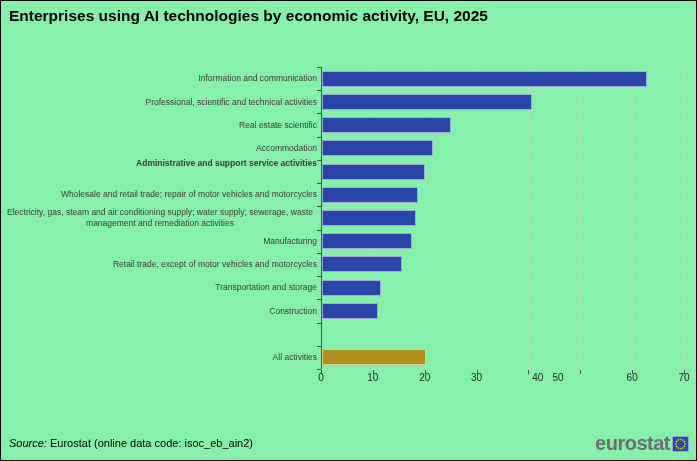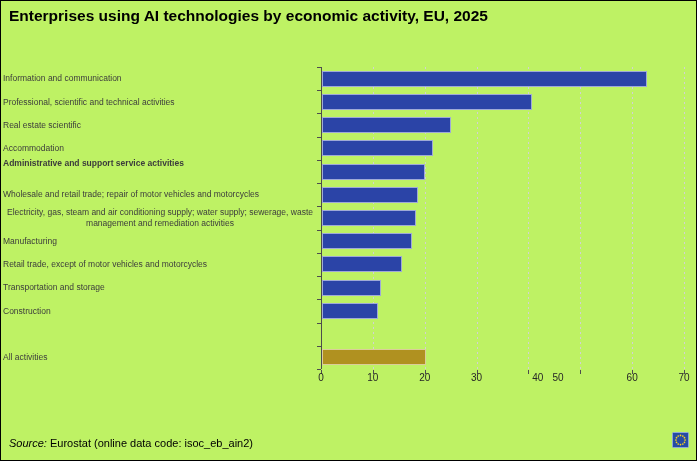--- a/index.html
+++ b/index.html
@@ -1,35 +1,35 @@
 <!DOCTYPE html>
 <html><head>
 <meta charset="utf-8">
 <style>
   html,body{margin:0;padding:0;background:#fff;}
   #frame{
     position:relative;width:695px;height:459px;border:1px solid #000;
-    background:#bef264;font-family:"Liberation Sans",sans-serif;overflow:hidden;
+    background:#86efac;font-family:"Liberation Sans",sans-serif;overflow:hidden;
   }
   .title{position:absolute;left:8px;top:6px;font-size:15.5px;font-weight:bold;color:#000;}
   .subtitle{position:absolute;left:8px;top:26px;font-size:13px;color:#000;}
   #plot{
     position:absolute;left:320px;top:66px;width:363px;height:302px;
     border-left:1px solid #4d4d4d;
   }
   .gridline{position:absolute;top:0;width:1px;height:302px;
     background:repeating-linear-gradient(to bottom,#d2d2d2 0 2px,transparent 2px 5px);}
   .axis-tick-left{position:absolute;left:-5px;width:4px;height:1px;background:#4d4d4d;}
   .axis-tick-bottom{position:absolute;bottom:-5px;width:1px;height:4px;background:#4d4d4d;}
   .bar{position:absolute;left:0;}
   .bar.blue{border:1px solid rgba(255,255,255,0.55);}
   .bar.gold{border:1px solid rgba(255,255,255,0.55);}
   .cat-label{
     position:absolute;left:2px;width:314px;display:flex;align-items:center;
-    text-align:right;font-size:8.5px;color:#3c3c3c;line-height:1.25;
+    justify-content:flex-end;text-align:right;font-size:8.5px;color:#3c3c3c;line-height:1.25;
   }
   .cat-label .inner{display:inline-block;text-align:center;max-width:314px;}
   .cat-label .inner.single{text-align:right;}
   .xaxis-label{position:absolute;top:371px;width:30px;text-align:center;font-size:10px;color:#262626;}
   .footer-source{position:absolute;left:8px;top:436px;font-size:11px;color:#000;}
   .footer-source .src{font-style:italic;}
   .logo{position:absolute;right:7px;top:431px;display:flex;align-items:center;gap:2px;}
   .logo .logo-text{font-size:20px;font-weight:bold;color:#6e6e73;letter-spacing:-0.5px;}
   .logo svg{display:block;}
 </style>
@@ -129,20 +129,21 @@
       <span class="xaxis-label" style="left: 542px;">50</span>
       <span class="xaxis-label" style="left: 616.143px;">60</span>
       <span class="xaxis-label" style="left: 668px;">70</span>
     </div>
 
   <div class="footer-source">
     <span class="src">Source:</span><span> Eurostat (online data code: isoc_eb_ain2)</span>
   </div>
 
   <div class="logo">
+    <span class="logo-text">eurostat</span>
     <span>
       <svg id="euflag" width="17" height="16" viewBox="0 0 17 16">
           <rect x="0.5" y="0.5" width="16" height="15" rx="1" fill="#264CA4" stroke="#8fa8d8" stroke-width="1"></rect>
           <circle cx="8.50" cy="3.40" r="0.85" fill="#FFD617"></circle>
           <circle cx="10.80" cy="4.02" r="0.85" fill="#FFD617"></circle>
           <circle cx="12.48" cy="5.70" r="0.85" fill="#FFD617"></circle>
           <circle cx="13.10" cy="8.00" r="0.85" fill="#FFD617"></circle>
           <circle cx="12.48" cy="10.30" r="0.85" fill="#FFD617"></circle>
           <circle cx="10.80" cy="11.98" r="0.85" fill="#FFD617"></circle>
           <circle cx="8.50" cy="12.60" r="0.85" fill="#FFD617"></circle>

